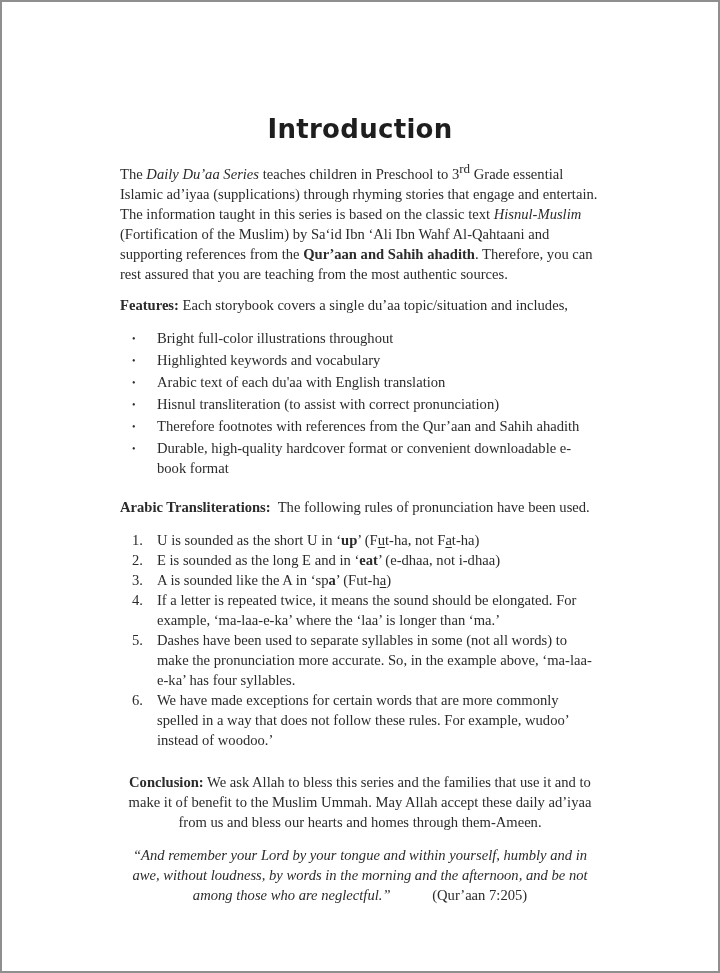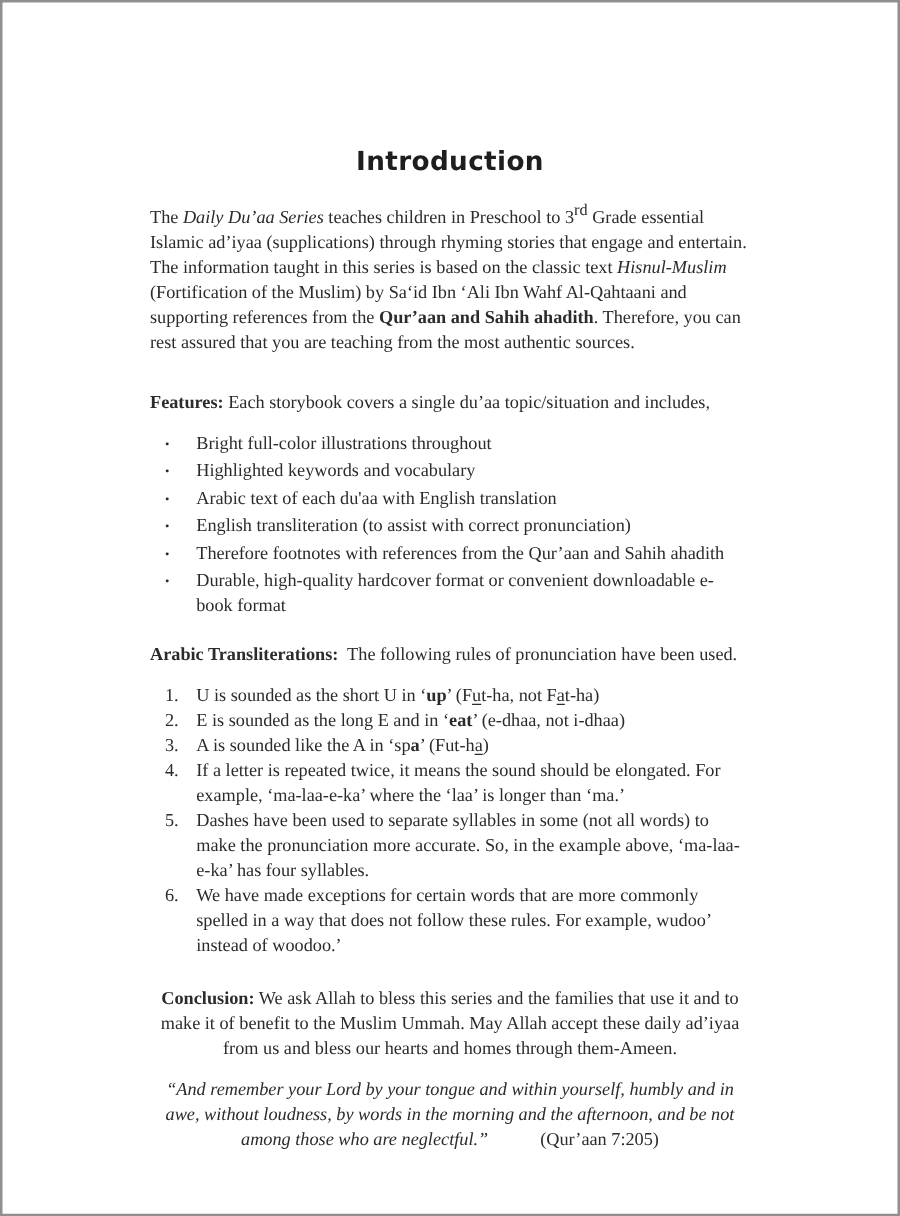--- a/index.html
+++ b/index.html
@@ -16,29 +16,29 @@
     font-size: 14.6px;
     line-height: 20px;
     color: #2b2b2b;
     -webkit-font-smoothing: antialiased;
   }
   h1.doc-title {
     margin: 0;
     padding-top: 112px;
     text-align: center;
     font-family: "DejaVu Sans", "Liberation Sans", sans-serif;
-    font-size: 21px;
+    font-size: 26px;
     line-height: 30px;
     font-weight: 700;
     letter-spacing: 0.3px;
     color: #1e1e1e;
   }
   p { margin: 0; }
   .intro-para   { margin-top: 20px; }
-  .features-para{ margin-top: 28px; }
+  .features-para{ margin-top: 11px; }
   .concl-para   { margin-top: 22px; text-align: center; }
   .rules-head   { margin-top: 19px; }
   .b  { font-weight: 700; }
   .bi { font-weight: 400; font-style: italic; }
   .ul { text-decoration: underline; text-decoration-thickness: 1px; text-underline-offset: 2px; }
   sup.ord { font-size: 13px; line-height: 0; vertical-align: super; }
 
   .list { margin-top: 13px; }
   .list-row { display: flex; align-items: flex-start; padding-left: 12px; }
   .list-row .marker {
@@ -75,21 +75,21 @@
     <div class="list-row">
       <span class="marker"><span class="bullet-glyph">•</span></span>
       <span class="item-text">Highlighted keywords and vocabulary</span>
     </div>
     <div class="list-row">
       <span class="marker"><span class="bullet-glyph">•</span></span>
       <span class="item-text">Arabic text of each du'aa with English translation</span>
     </div>
     <div class="list-row">
       <span class="marker"><span class="bullet-glyph">•</span></span>
-      <span class="item-text">English transliteration (to assist with correct pronunciation)</span>
+      <span class="item-text">Hisnul transliteration (to assist with correct pronunciation)</span>
     </div>
     <div class="list-row">
       <span class="marker"><span class="bullet-glyph">•</span></span>
       <span class="item-text">Therefore footnotes with references from the Qur’aan and Sahih ahadith</span>
     </div>
     <div class="list-row">
       <span class="marker"><span class="bullet-glyph">•</span></span>
       <span class="item-text">Durable, high-quality hardcover format or convenient downloadable e-book format</span>
     </div>
   </div>

